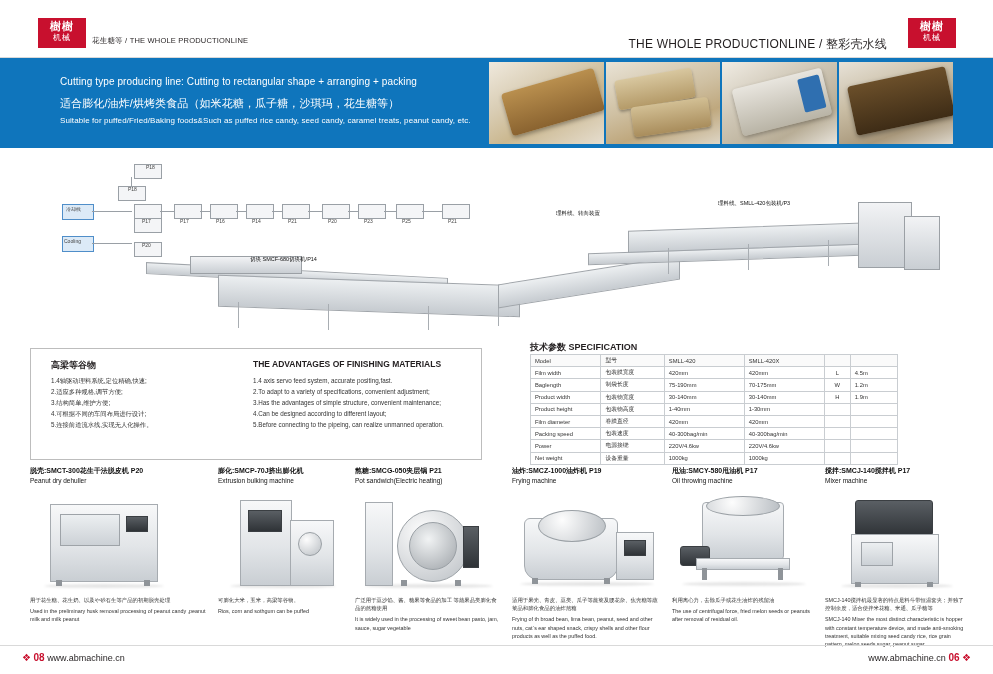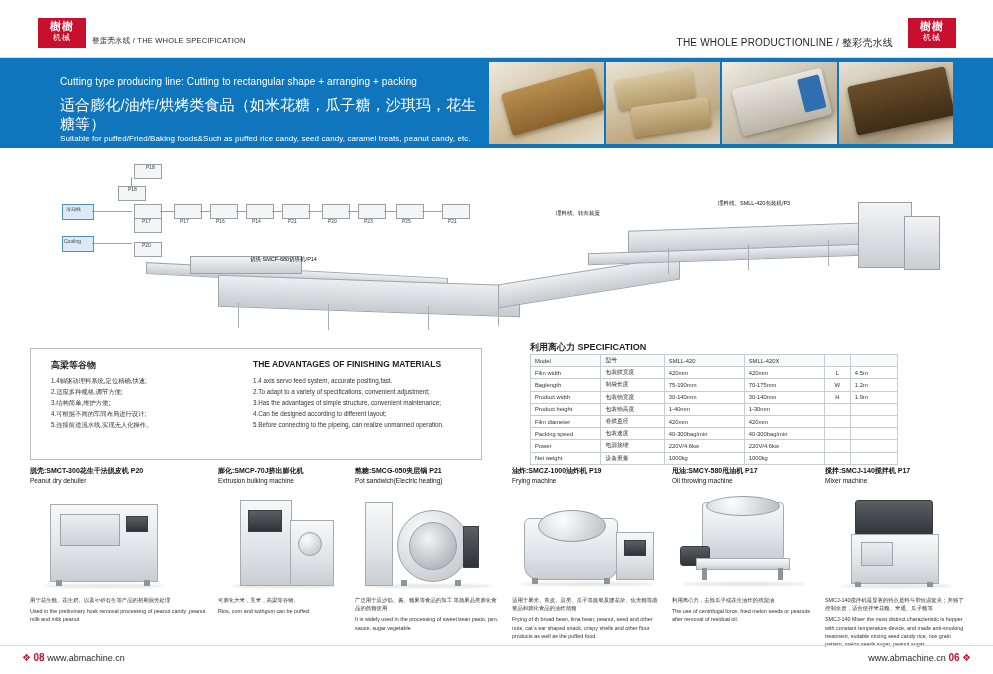--- a/index.html
+++ b/index.html
@@ -15,30 +15,30 @@
 
   
   .header{position:absolute;left:0;top:0;width:993px;height:58px;background:#fff;}
   .logo-box{position:absolute;width:48px;height:30px;background:#c8102e;color:#fff;
     font-size:9px;line-height:1.0;text-align:center;padding:3px 0 0 0;box-sizing:border-box;letter-spacing:1px;}
   .logo-box .l1{font-size:11px;display:block;font-weight:bold;}
   .logo-box .l2{font-size:8px;display:block;margin-top:2px;}
   .logo-left{left:38px;top:18px;}
   .logo-right{left:908px;top:18px;}
   .brand-left{position:absolute;left:92px;top:36px;font-size:7.5px;color:#231f20;letter-spacing:.2px;}
-  .brand-right{position:absolute;right:100px;top:36px;font-size:10px;color:#231f20;text-align:right;letter-spacing:.2px;}
+  .brand-right{position:absolute;right:106px;top:36px;font-size:12px;color:#231f20;text-align:right;letter-spacing:.2px;}
   .hdr-rule{position:absolute;left:0;top:57px;width:993px;height:1px;background:#d9d9d9;}
 
   
   .band{position:absolute;left:0;top:58px;width:993px;height:90px;background:#0f75bc;}
   .band-text{position:absolute;left:60px;top:70px;width:420px;color:#fff;}
   .band-text .t1{font-size:19px;font-weight:bold;letter-spacing:.5px;}
   .band-text .t2{font-size:10px;margin-top:6px;letter-spacing:.1px;}
-  .band-text .t3{font-size:15px;margin-top:9px;letter-spacing:.1px;}
-  .band-text .t4{font-size:8px;letter-spacing:.1px;}
+  .band-text .t3{font-size:11px;margin-top:9px;letter-spacing:.1px;}
+  .band-text .t4{font-size:8px;margin-top:5px;letter-spacing:.1px;}
 
   .photo-strip{position:absolute;left:489px;top:62px;width:464px;height:82px;display:flex;gap:2px;}
   .ph{flex:1;position:relative;overflow:hidden;}
   .ph1{background:linear-gradient(150deg,#efe9dd 0%,#d9cdb4 35%,#cbb890 60%,#e6ded0 100%);}
   .ph2{background:linear-gradient(160deg,#e9e3d6 0%,#cfc0a2 45%,#bfa87e 70%,#ded6c6 100%);}
   .ph3{background:linear-gradient(150deg,#f0ece4 0%,#cfc7b6 40%,#b8ad96 75%,#e9e5dd 100%);}
   .ph4{background:linear-gradient(160deg,#e7e2d8 0%,#c9bda4 40%,#a8977a 75%,#ded8cd 100%);}
   .bar-obj{position:absolute;border-radius:4px;}
   .bar1{left:16px;top:18px;width:96px;height:44px;background:linear-gradient(180deg,#b98f4e,#8a6330);transform:rotate(-16deg);box-shadow:0 2px 4px rgba(0,0,0,.35);}
   .bar2a{left:10px;top:12px;width:78px;height:30px;background:linear-gradient(180deg,#d8c79f,#b49a68);transform:rotate(-10deg);box-shadow:0 2px 3px rgba(0,0,0,.3);}
@@ -109,21 +109,21 @@
 </head>
 <body>
 
 <div class="page">
 
   <div class="header">
     <div class="logo-box logo-left">
       <span class="l1">樹樹</span>
       <span class="l2">机械</span>
     </div>
-    <div class="brand-left">整蛋壳水线 / THE WHOLE SPECIFICATION</div>
+    <div class="brand-left">花生糖等 / THE WHOLE PRODUCTIONLINE</div>
     <div class="logo-box logo-right">
       <span class="l1">樹樹</span>
       <span class="l2">机械</span>
     </div>
     <div class="brand-right">THE WHOLE PRODUCTIONLINE / 整彩壳水线</div>
     <div class="hdr-rule"></div>
   </div>
 
   <div class="band"></div>
   <div class="band-text">
@@ -231,21 +231,21 @@
     </div>
     <div class="en-list">
       <div>1.4 axis servo feed system, accurate positing,fast.</div>
       <div>2.To adapt to a variety of specifications, convenient adjustment;</div>
       <div>3.Has the advantages of simple structure, convenient maintenance;</div>
       <div>4.Can be designed according to different layout;</div>
       <div>5.Before connecting to the pipeing, can realize unmanned operation.</div>
     </div>
   </div>
 
-  <div class="spec-title">利用离心力 SPECIFICATION</div>
+  <div class="spec-title">技术参数 SPECIFICATION</div>
   <table class="spec">
     <tbody>
         <tr class="hdr">
       <td class="c1">Model</td>
       <td class="c2">型号</td>
       <td class="c3">SMLL-420</td>
       <td class="c4">SMLL-420X</td>
       <td class="c5"></td>
       <td class="c6"></td>
     </tr>

